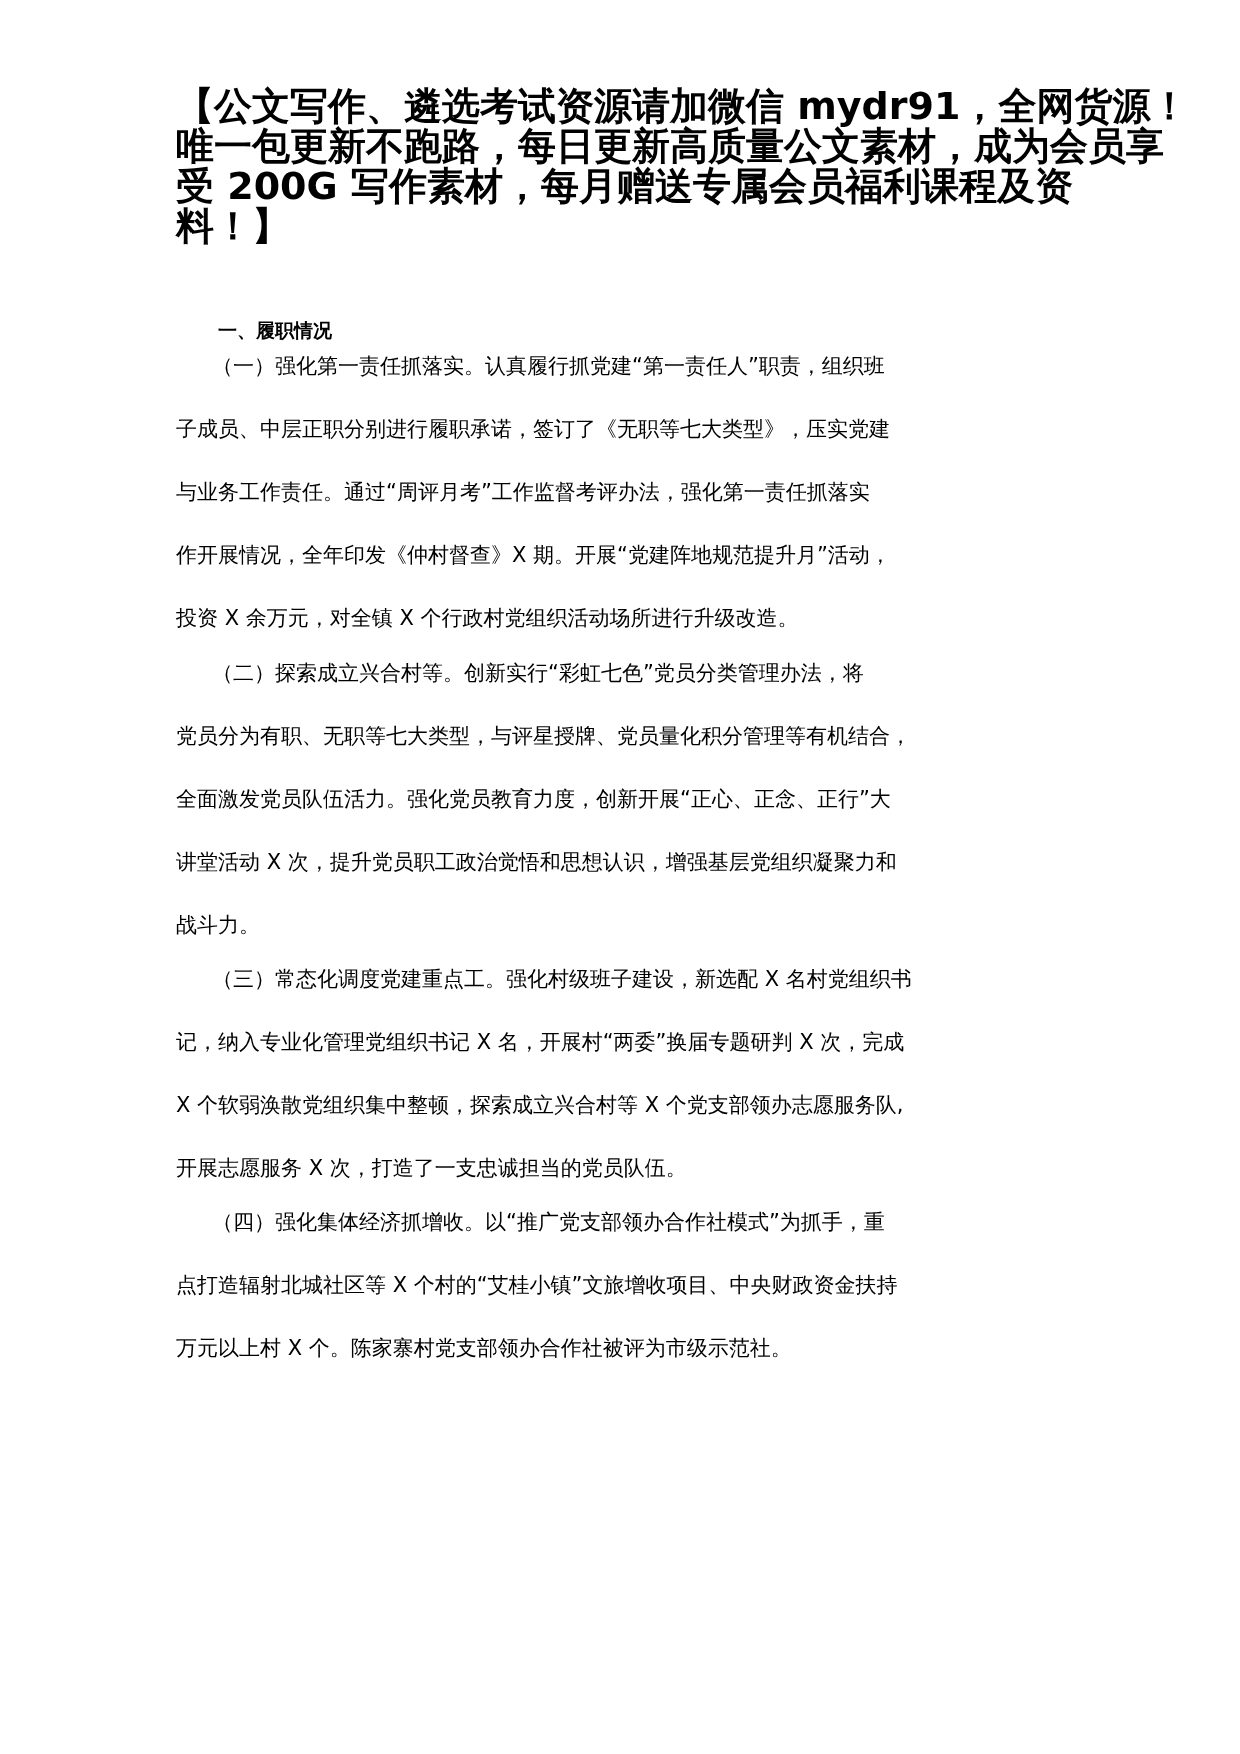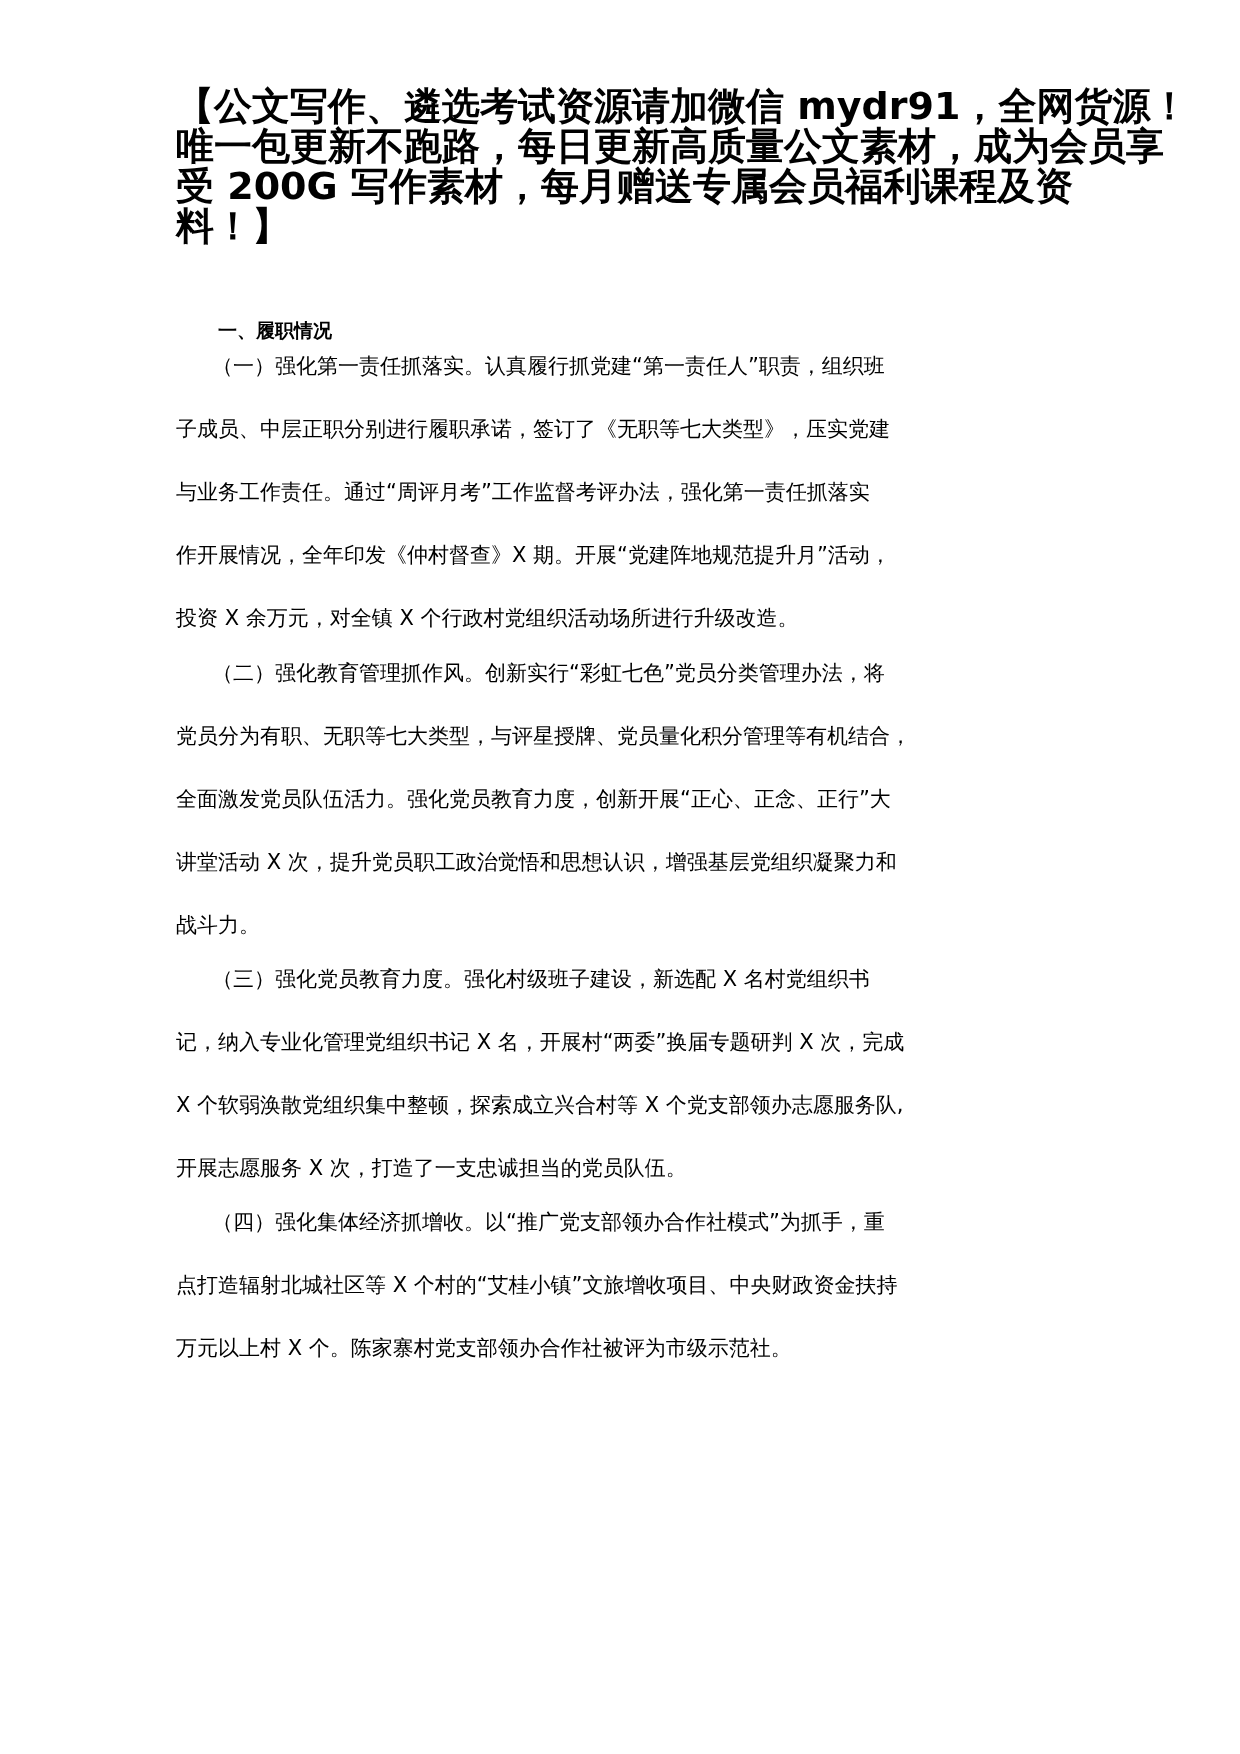--- a/index.html
+++ b/index.html
@@ -82,29 +82,29 @@
 
   <div class="para" style="top: 352px;">
     <span class="line first"><span class="lead">（一）强化第一责任抓落实。</span><span>认真履行抓党建“第一责任人”职责，组织班</span></span>
     <span class="line">子成员、中层正职分别进行履职承诺，签订了《无职等七大类型》，压实党建</span>
     <span class="line">与业务工作责任。通过“周评月考”工作监督考评办法，强化第一责任抓落实</span>
     <span class="line">作开展情况，全年印发《仲村督查》X 期。开展“党建阵地规范提升月”活动，</span>
     <span class="line">投资 X 余万元，对全镇 X 个行政村党组织活动场所进行升级改造。</span>
   </div>
 
   <div class="para" style="top: 659px;">
-    <span class="line first"><span class="lead">（二）强化教育管理抓作风。</span><span>创新实行“彩虹七色”党员分类管理办法，将</span></span>
+    <span class="line first"><span class="lead">（二）探索成立兴合村等。</span><span>创新实行“彩虹七色”党员分类管理办法，将</span></span>
     <span class="line">党员分为有职、无职等七大类型，与评星授牌、党员量化积分管理等有机结合，</span>
     <span class="line">全面激发党员队伍活力。强化党员教育力度，创新开展“正心、正念、正行”大</span>
     <span class="line">讲堂活动 X 次，提升党员职工政治觉悟和思想认识，增强基层党组织凝聚力和</span>
     <span class="line">战斗力。</span>
   </div>
 
   <div class="para" style="top: 965px;">
-    <span class="line first"><span class="lead">（三）强化党员教育力度。</span><span>强化村级班子建设，新选配 X 名村党组织书</span></span>
+    <span class="line first"><span class="lead">（三）常态化调度党建重点工。</span><span>强化村级班子建设，新选配 X 名村党组织书</span></span>
     <span class="line">记，纳入专业化管理党组织书记 X 名，开展村“两委”换届专题研判 X 次，完成</span>
     <span class="line">X 个软弱涣散党组织集中整顿，探索成立兴合村等 X 个党支部领办志愿服务队,</span>
     <span class="line">开展志愿服务 X 次，打造了一支忠诚担当的党员队伍。</span>
   </div>
 
   <div class="para" style="top: 1208px;">
     <span class="line first"><span class="lead">（四）强化集体经济抓增收。</span><span>以“推广党支部领办合作社模式”为抓手，重</span></span>
     <span class="line">点打造辐射北城社区等 X 个村的“艾桂小镇”文旅增收项目、中央财政资金扶持</span>
     <span class="line">万元以上村 X 个。陈家寨村党支部领办合作社被评为市级示范社。</span>
   </div>

